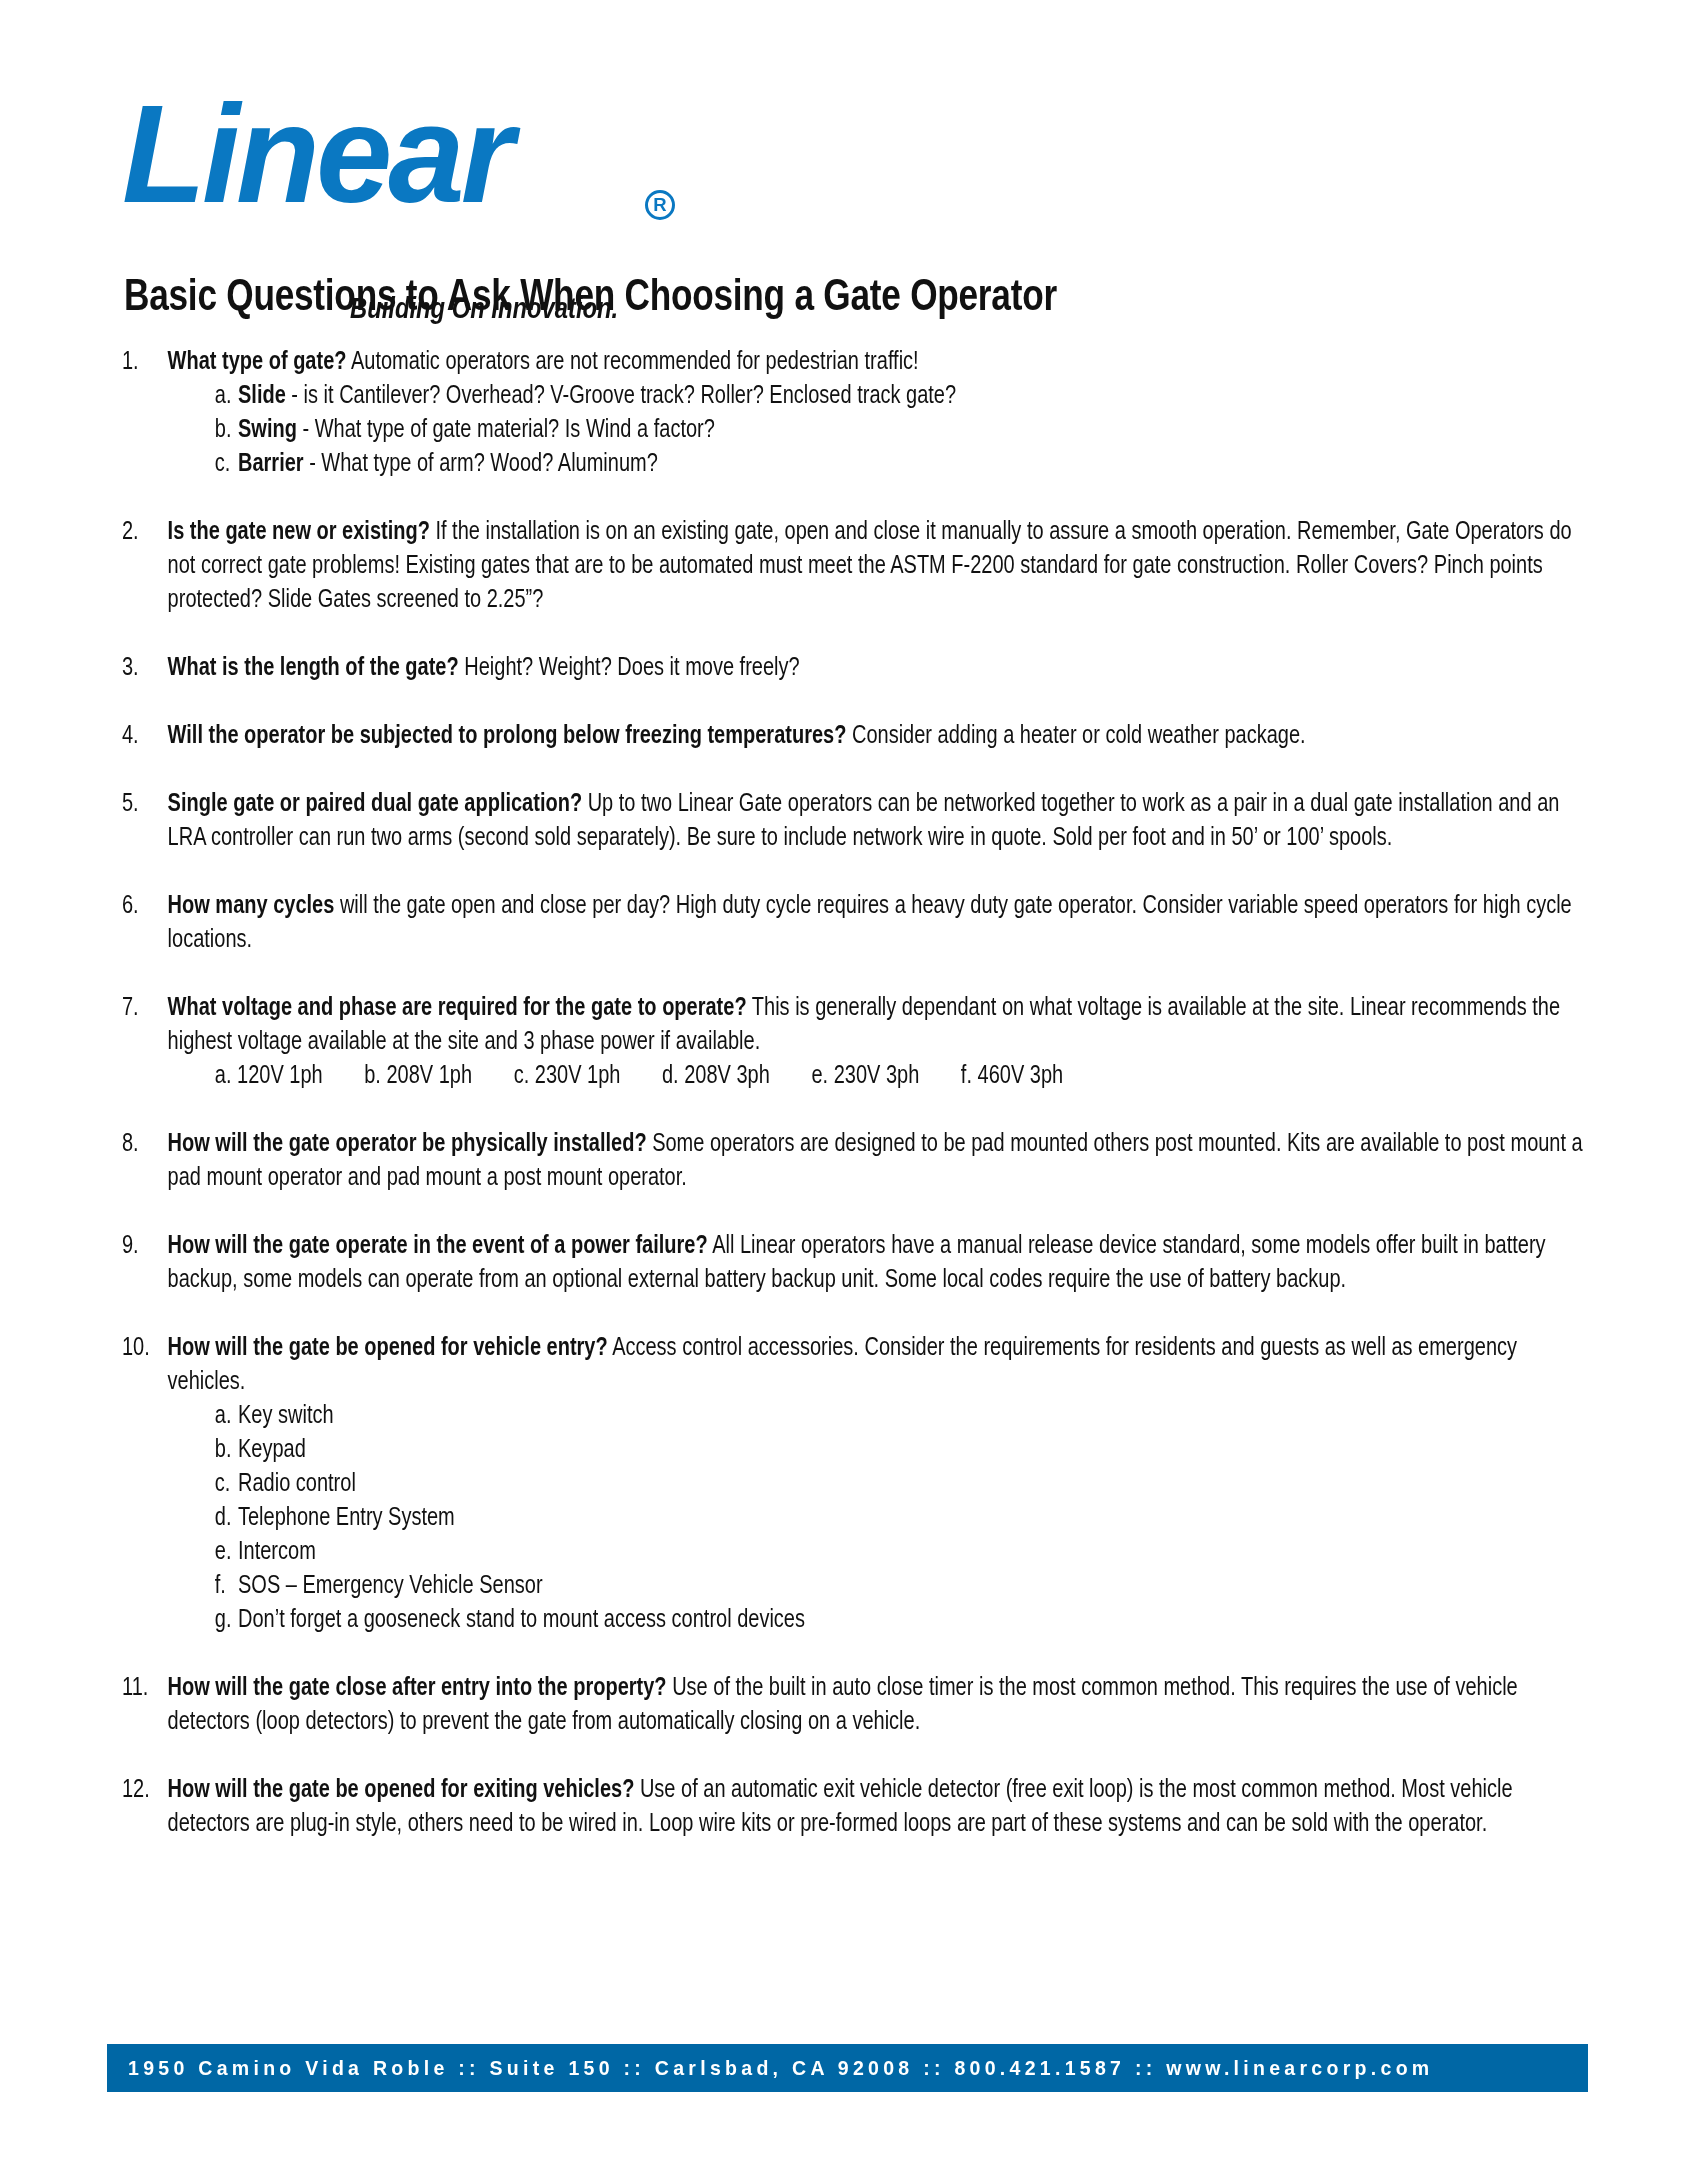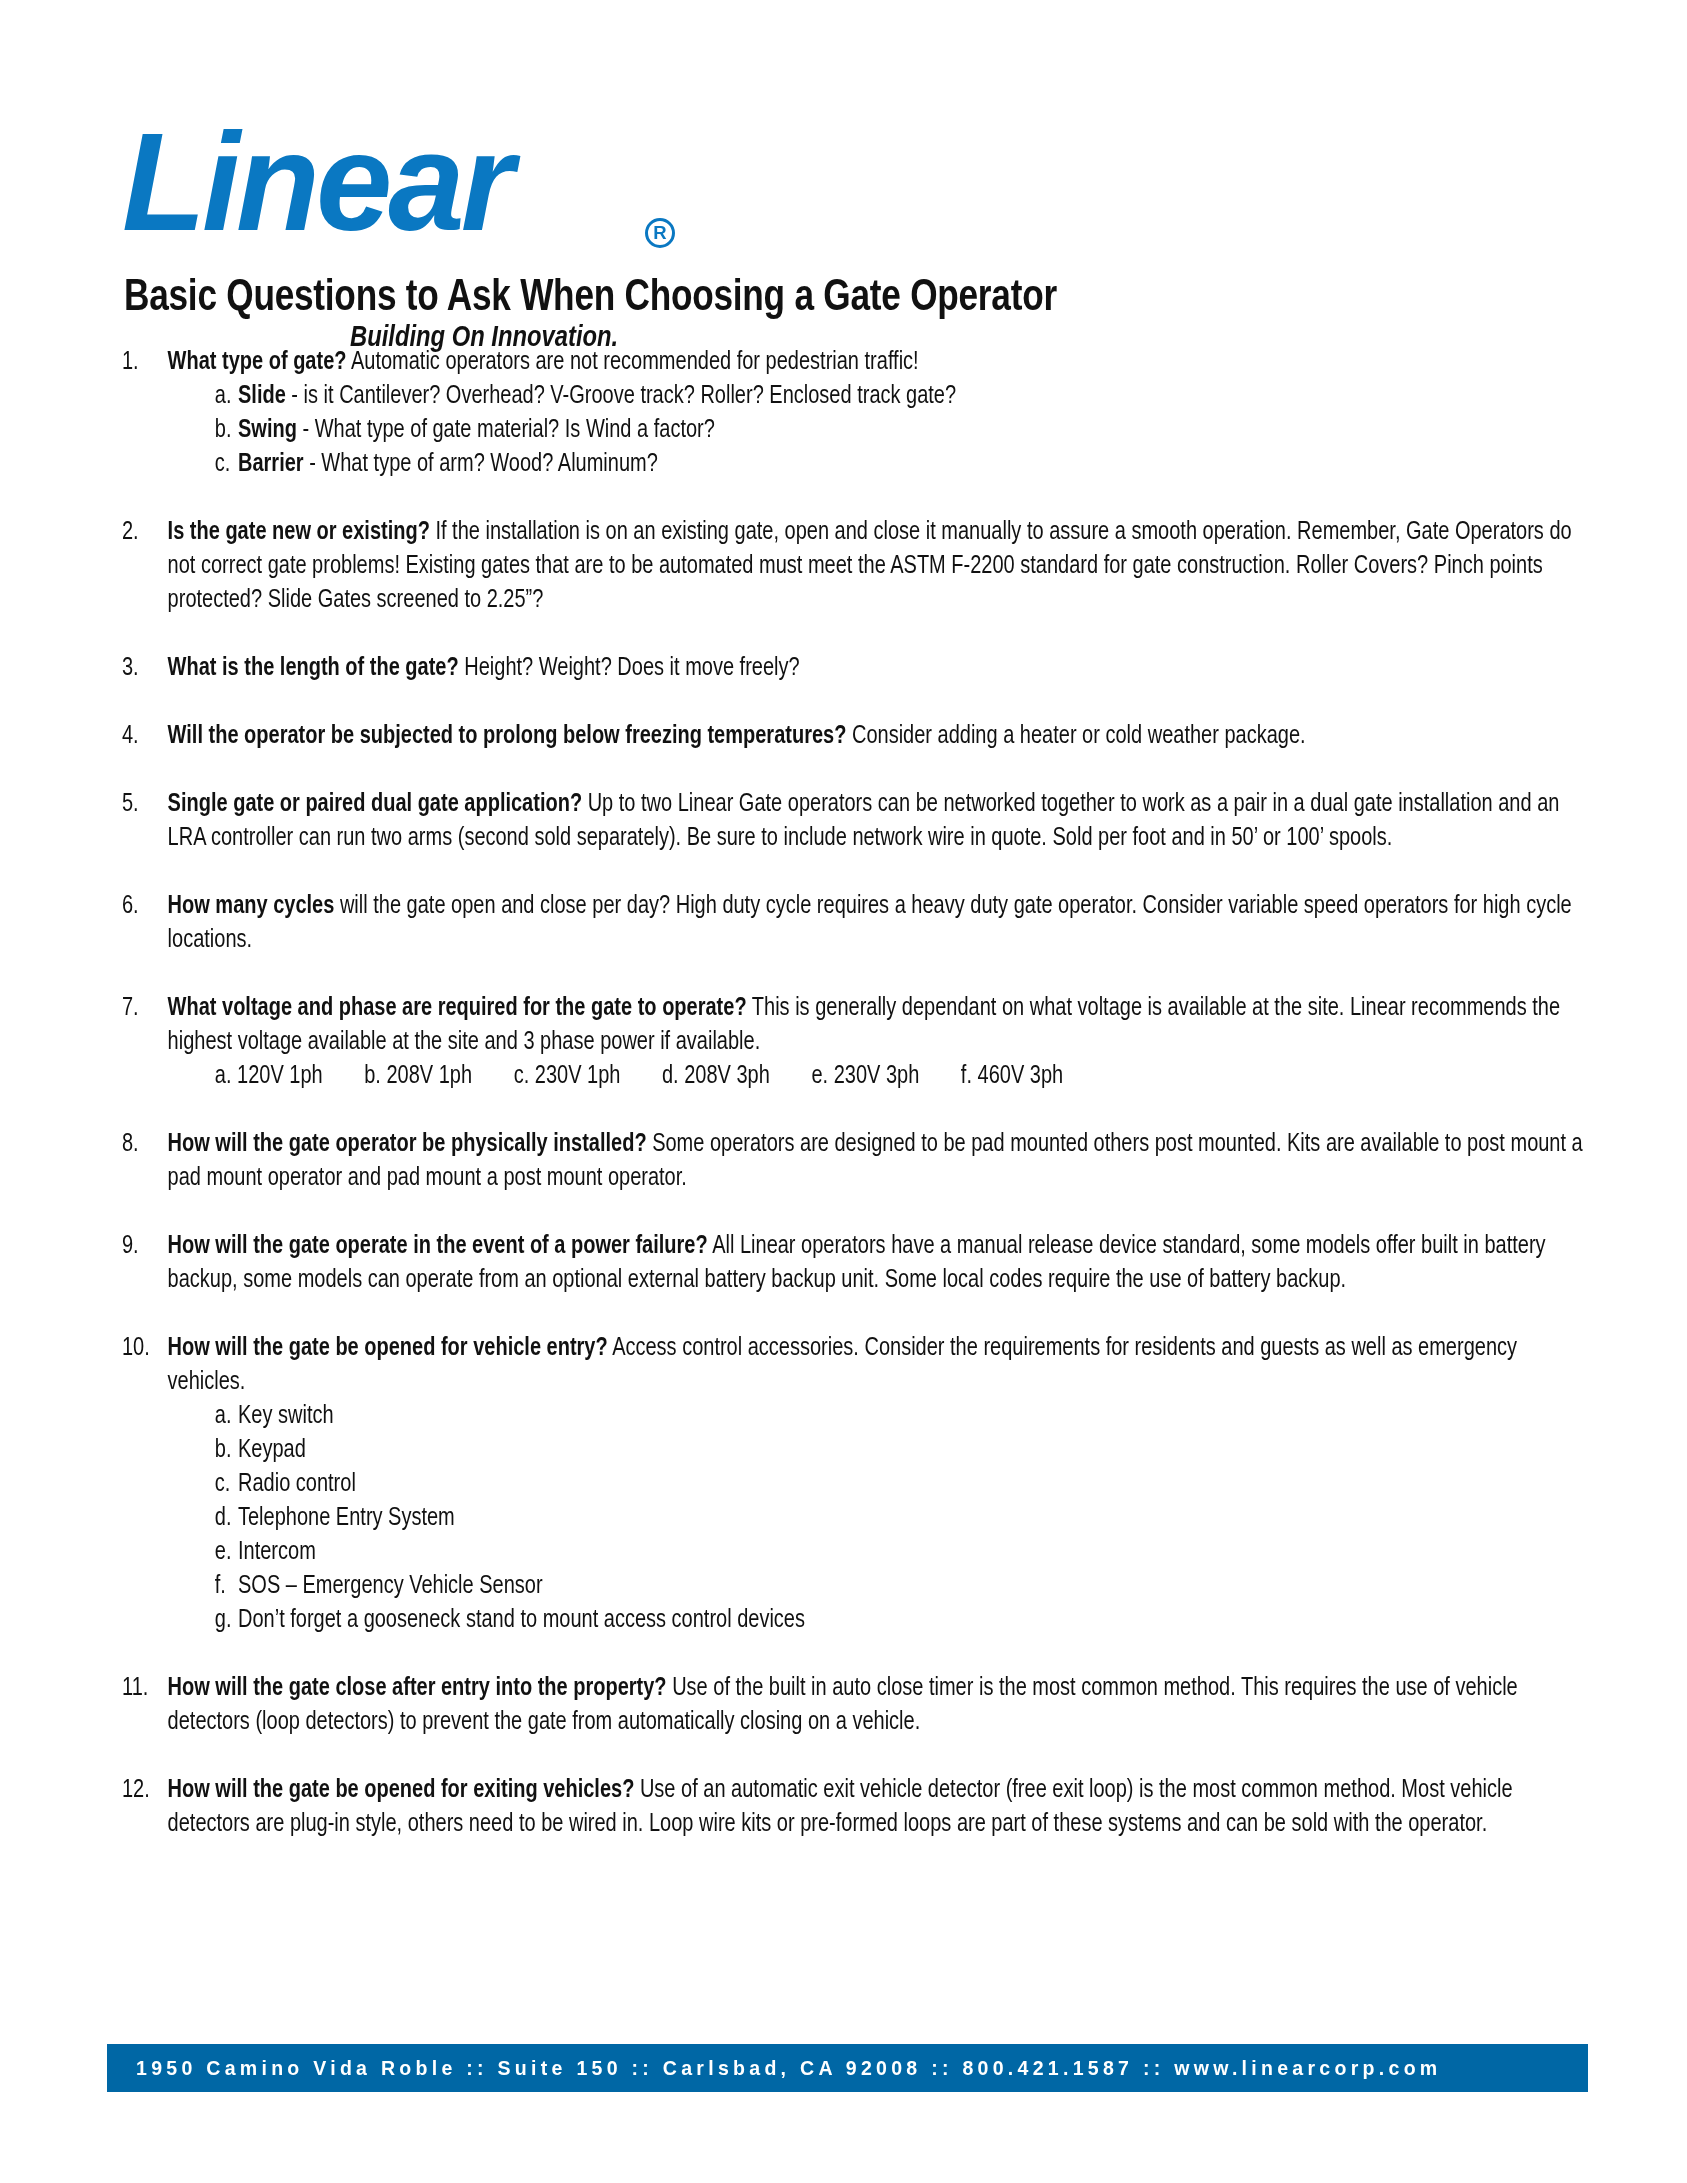--- a/index.html
+++ b/index.html
@@ -1,20 +1,20 @@
 <!DOCTYPE html>
 <html style="font-size:10.6px"><head>
 <meta charset="utf-8">
 <style>
   * { margin: 0; padding: 0; box-sizing: border-box; }
   html, body { width: 1687px; height: 2183px; background: #ffffff; }
   body { position: relative; font-family: "Liberation Sans", sans-serif; color: #111; overflow: hidden; }
 
   
-  .logo { position: absolute; left: 122px; top: 112px; width: 450px; height: 152px; }
+  .logo { position: absolute; left: 122px; top: 84px; width: 450px; height: 152px; }
   .logo-word {
     position: absolute; left: 0; top: 0;
     font-family: "Liberation Sans", sans-serif; font-weight: 700; font-style: italic;
     color: #0a78c2; font-size: 140px; line-height: 1; letter-spacing: -4px;
     transform: scaleX(0.98); transform-origin: left top;
   }
   .logo-reg {
     position: absolute; left: 523px; top: 106px;
     width: 30px; height: 30px; border: 3.3px solid #0a78c2; border-radius: 50%;
     color: #0a78c2; font-weight: 700; font-size: 18.5px; line-height: 24px; text-align: center;
@@ -45,21 +45,21 @@
   .q-text b { font-weight: 700; }
   .sub { display: block; padding-left: 116px; }
   .sub .letter { display: inline-block; width: 29px; }
   .volt-row { display: block; padding-left: 116px; white-space: nowrap; }
   .volt-row .v { display: inline-block; margin-right: 45px; }
 
   
   .footer {
     position: absolute; left: 107px; top: 2044px; width: 1481px; height: 48px;
     background: #0067a5; color: #ffffff;
-    display: flex; align-items: center; padding-left: 29px;
+    display: flex; align-items: center; padding-left: 21px;
   }
   .footer span {
     font-weight: 700; font-size: 21px; letter-spacing: 4.6px; white-space: nowrap;
     transform: scaleX(0.93); transform-origin: left center; display: inline-block;
   }
 </style>
 </head>
 <body>
 
 <div class="logo">

